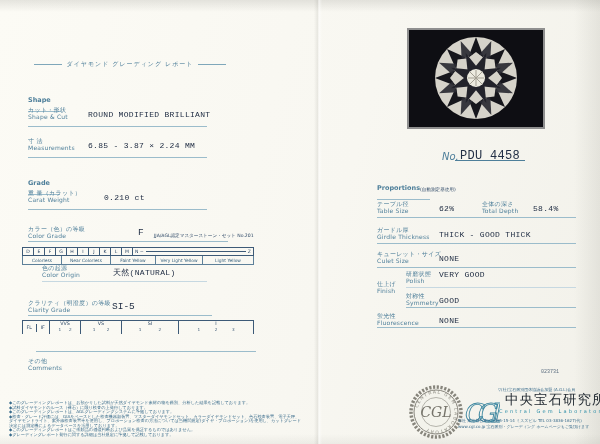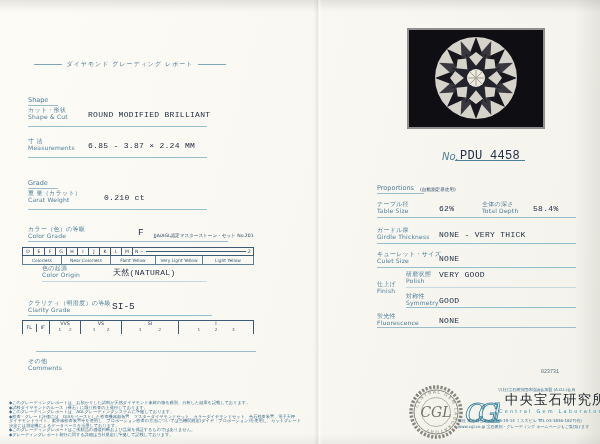--- a/index.html
+++ b/index.html
@@ -11,21 +11,21 @@
                    linear-gradient(270deg,rgba(130,130,120,.14),rgba(130,130,120,0) 26px),
                    linear-gradient(0deg,rgba(135,135,128,.10),rgba(135,135,128,0) 10px);}
   .fold{position:absolute;left:314px;top:0;width:8px;height:444px;pointer-events:none;
         background:linear-gradient(90deg,rgba(0,0,0,0),rgba(110,110,100,.12) 45%,rgba(255,255,255,.55) 62%,rgba(0,0,0,0));}
   .abs{position:absolute;}
   .title{font-family:"DejaVu Serif",serif;font-style:italic;font-weight:600;
          font-size:19px;color:#1b2430;letter-spacing:.2px;white-space:nowrap;}
   .subline{display:flex;align-items:center;width:192px;}
   .subline .dash{flex:1;height:0;border-top:1px solid #7fa7ba;}
   .subline .txt{margin:0 5px;font-size:6px;color:#4e7f9a;letter-spacing:1px;white-space:nowrap;}
-  .sec{font-size:6.5px;color:#4e7f9a;border-bottom:1px solid #9bbccb;padding:0 10px 1px 0;}
+  .sec{font-size:6.5px;color:#4e7f9a;border-bottom:1px solid #9bbccb;padding:0 10px 7px 0;font-weight:bold;}
   .jp{font-size:6px;color:#4e7f9a;white-space:nowrap;letter-spacing:.3px;}
   .en{font-size:6px;color:#4e7f9a;white-space:nowrap;letter-spacing:.2px;}
   .val{font-family:"Liberation Mono","DejaVu Sans Mono",monospace;font-size:8px;
        color:#222f45;letter-spacing:.3px;white-space:nowrap;}
   .val-big{font-family:"Liberation Mono","DejaVu Sans Mono",monospace;font-size:9.5px;
        color:#222f45;white-space:nowrap;}
   .note{font-size:4.6px;color:#2c4766;white-space:nowrap;}
   .ul{border-bottom:1px solid #9bbccb;height:0;}
   .ul-dark{border-bottom:1px solid #4e7f9a;height:0;}
   .ul-faint{border-bottom:1px solid #c6d8e1;height:0;}
@@ -243,21 +243,21 @@
   <div class="abs jp" style="left:377px;top:200px;">テーブル径</div>
   <div class="abs en" style="left:377px;top:207px;">Table Size</div>
   <div class="abs val" style="left:439px;top:204px;">62%</div>
   <div class="abs jp" style="left:482px;top:200px;">全体の深さ</div>
   <div class="abs en" style="left:482px;top:207px;">Total Depth</div>
   <div class="abs val" style="left:533px;top:204px;">58.4%</div>
   <div class="abs ul" style="left:377px;top:217px;width:199px;"></div>
 
   <div class="abs jp" style="left:377px;top:226px;">ガードル厚</div>
   <div class="abs en" style="left:377px;top:233px;">Girdle Thickness</div>
-  <div class="abs val" style="left:439px;top:230px;">NONE - VERY THICK</div>
+  <div class="abs val" style="left:439px;top:230px;">THICK - GOOD THICK</div>
   <div class="abs ul" style="left:377px;top:243px;width:199px;"></div>
 
   <div class="abs jp" style="left:377px;top:250px;">キューレット・サイズ</div>
   <div class="abs en" style="left:377px;top:257px;">Culet Size</div>
   <div class="abs val" style="left:439px;top:254px;">NONE</div>
   <div class="abs ul" style="left:377px;top:267px;width:199px;"></div>
 
   <div class="abs jp" style="left:377px;top:280px;">仕上げ</div>
   <div class="abs en" style="left:377px;top:287px;">Finish</div>
 

